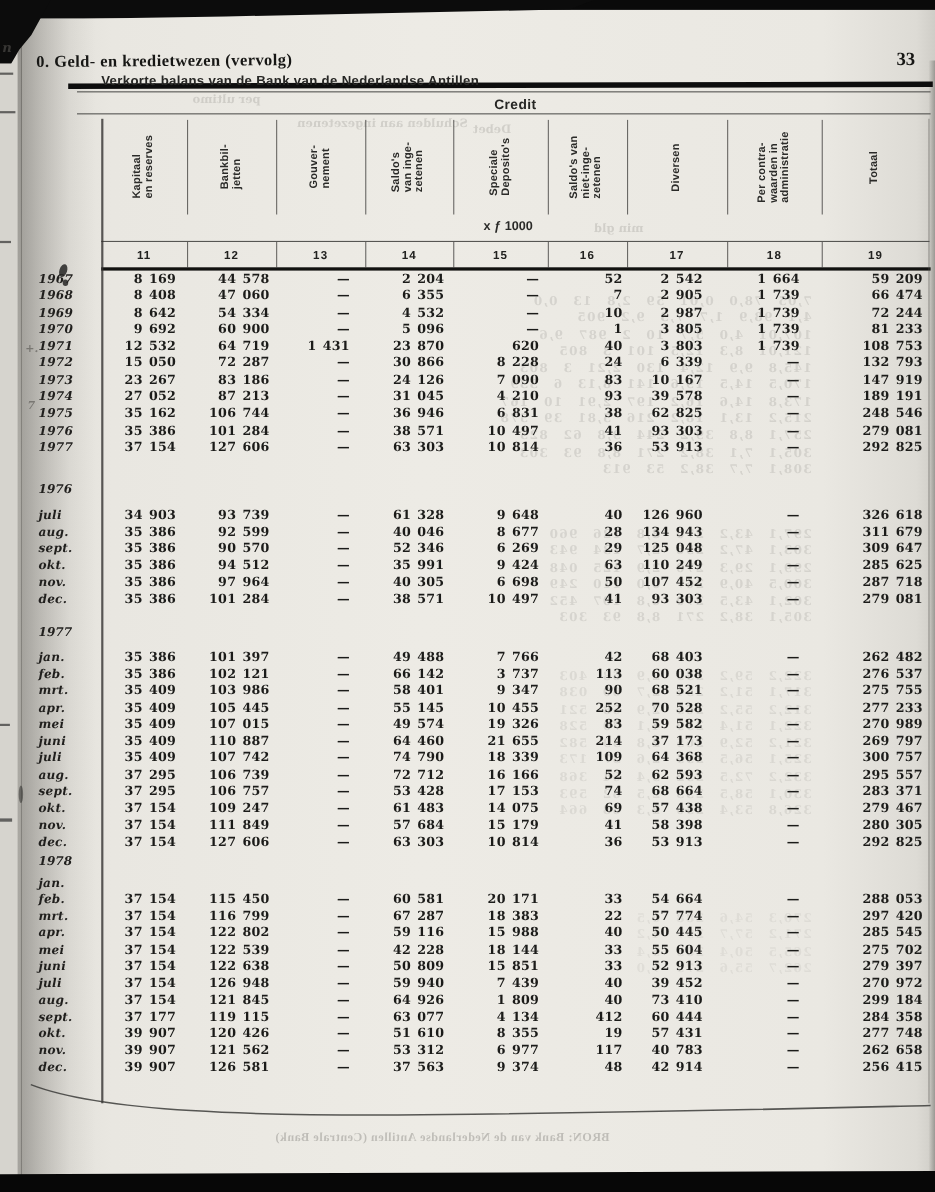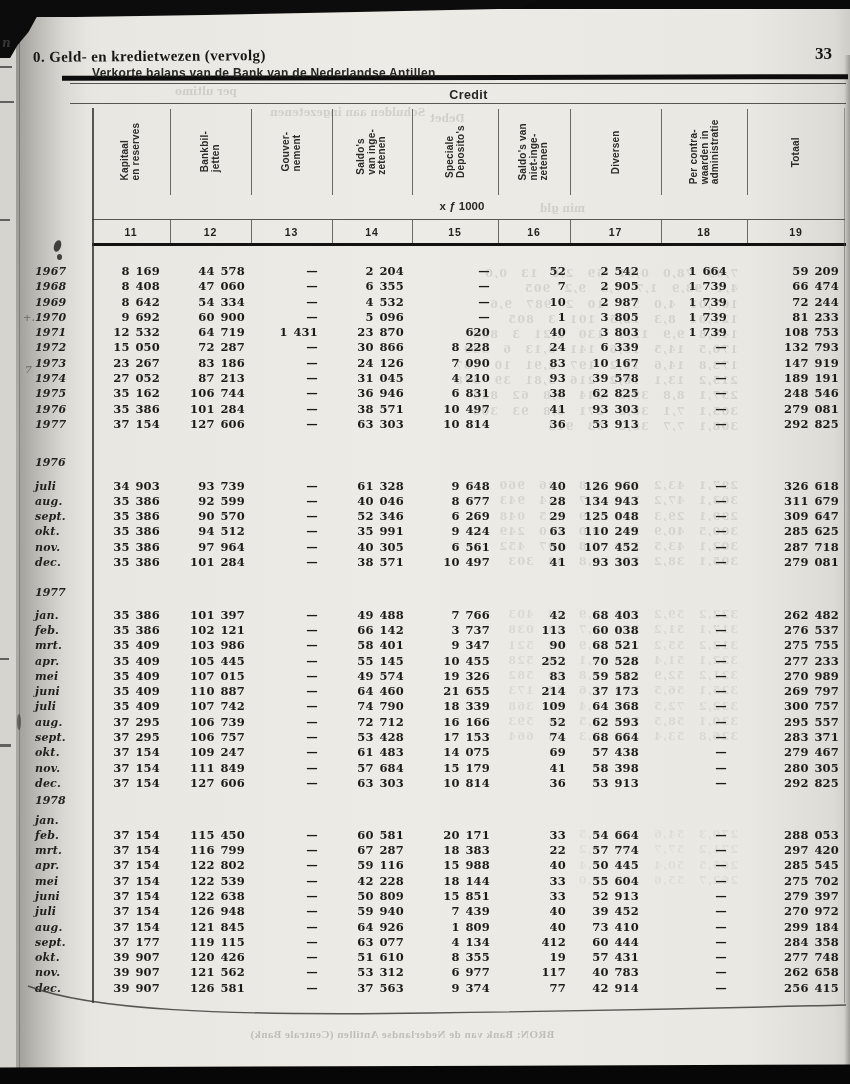--- a/index.html
+++ b/index.html
@@ -57,21 +57,21 @@
   .dataarea{position:absolute;left:30px;top:246px;width:815px;}
   .block .rows{display:block;}
   .trow{display:grid;grid-template-columns:62px 78px 81px 81px 80px 86px 72px 91px 86px 98px;height:15.3px;}
   .cell{font:700 11.5px/15.3px "DejaVu Serif",serif;letter-spacing:.2px;word-spacing:1.5px;
     text-align:right;color:#1b1b19;white-space:nowrap;}
   .cell.lab{text-align:left;padding-left:5px;font:italic 700 11px/15.3px "DejaVu Serif",serif;color:#201f1d;}
   .c1{padding-right:10px}.c2{padding-right:6px}.c3{padding-right:14px}
   .c4{padding-right:8px}.c5{padding-right:8px}.c6{padding-right:4px}
   .c7{padding-right:22px}.c8{padding-right:20px}.c9{padding-right:6px}
   .bheading{font:italic 700 11px/15.3px "DejaVu Serif",serif;padding-left:5px;color:#201f1d;}
-  .b0{margin-top:18px}.b1{margin-top:23px}.b2{margin-top:15px}.b3{margin-top:2px}
+  .b0{}.b1{margin-top:23px}.b2{margin-top:15px}.b3{margin-top:2px}
   .b1 .rows{margin-top:8px}.b2 .rows{margin-top:7px}.b3 .rows{margin-top:4px}
   
   .ghost{position:absolute;transform:scaleX(-1);color:#5a5854;
     font:700 10.5px "DejaVu Serif",serif;opacity:.18;white-space:nowrap;}
   .ghost-lines{position:absolute;left:108px;width:630px;transform:scaleX(-1);
     font:700 11px/15.3px "DejaVu Serif",serif;color:#5a5854;white-space:pre-line;
     letter-spacing:1.2px;word-spacing:8px;}
   .gfoot{font:700 11px "Liberation Serif",serif;opacity:.3;letter-spacing:.5px;}
   
   .curve{position:absolute;left:0;top:960px;}
@@ -364,21 +364,21 @@
             <div class="cell c7">110 249</div>
             <div class="cell c8">—</div>
             <div class="cell c9">285 625</div>
           </div>
           <div class="trow">
             <div class="cell lab">nov.</div>
             <div class="cell c1">35 386</div>
             <div class="cell c2">97 964</div>
             <div class="cell c3">—</div>
             <div class="cell c4">40 305</div>
-            <div class="cell c5">6 561</div>
+            <div class="cell c5">6 698</div>
             <div class="cell c6">50</div>
             <div class="cell c7">107 452</div>
             <div class="cell c8">—</div>
             <div class="cell c9">287 718</div>
           </div>
           <div class="trow">
             <div class="cell lab">dec.</div>
             <div class="cell c1">35 386</div>
             <div class="cell c2">101 284</div>
             <div class="cell c3">—</div>
@@ -675,21 +675,21 @@
             <div class="cell c8">—</div>
             <div class="cell c9">262 658</div>
           </div>
           <div class="trow">
             <div class="cell lab">dec.</div>
             <div class="cell c1">39 907</div>
             <div class="cell c2">126 581</div>
             <div class="cell c3">—</div>
             <div class="cell c4">37 563</div>
             <div class="cell c5">9 374</div>
-            <div class="cell c6">77</div>
+            <div class="cell c6">48</div>
             <div class="cell c7">42 914</div>
             <div class="cell c8">—</div>
             <div class="cell c9">256 415</div>
           </div>
         </div>
       </div>
     </div>
 
   <svg class="curve" width="850" height="70">
     <path d="M28,26 C90,50 220,56 430,53 C660,50 800,46 846,45" stroke="#3c3c3a" stroke-width="1.4" fill="none" opacity="0.85"></path>

